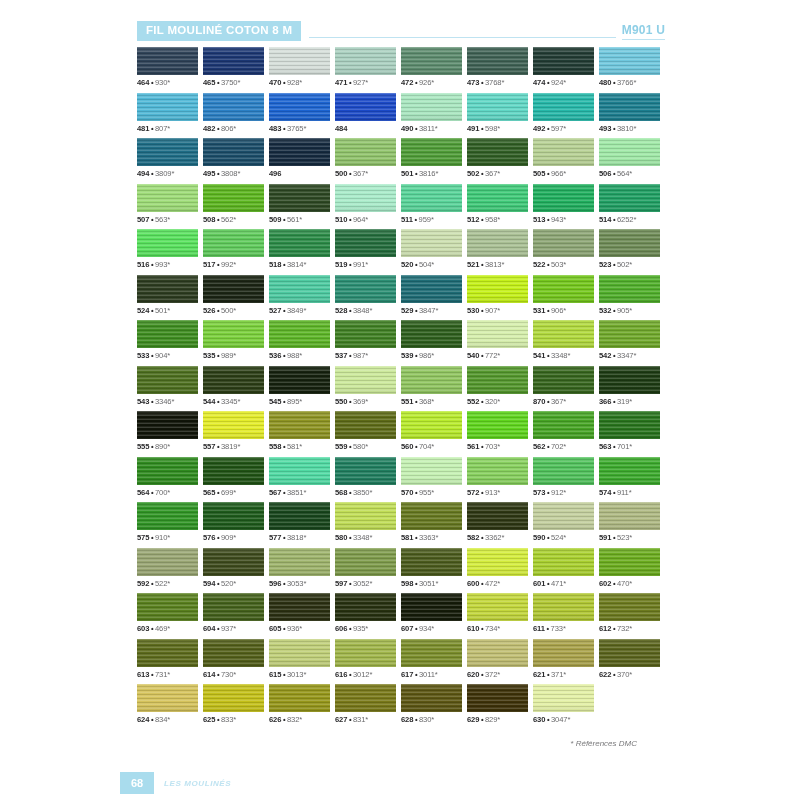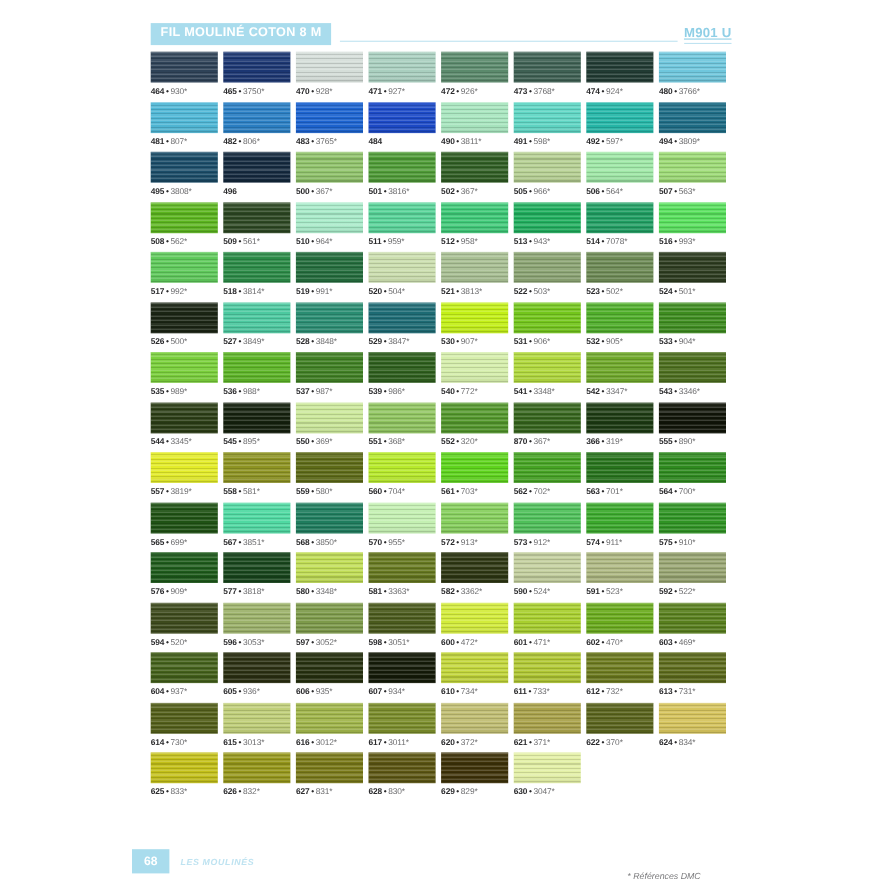--- a/index.html
+++ b/index.html
@@ -43,21 +43,20 @@
     margin-bottom: 4px;
   }
   #header-code {
     color: #8fcfe6;
     font-size: 12px;
     font-weight: 700;
     letter-spacing: 0.2px;
     white-space: nowrap;
     border-bottom: 1.5px solid #bfe3f1;
     padding-bottom: 2px;
-    text-decoration: underline;
   }
 
   
   #grid {
     position: absolute;
     left: 137px; top: 47px;
     width: 528px;
     display: grid;
     grid-template-columns: repeat(8, 66px);
     grid-auto-rows: 45.5px;
@@ -127,21 +126,21 @@
   }
   .caption .dmc {
     font-weight: 400;
     color: #6a6a6c;
   }
 
   
   #footnote {
     position: absolute;
     right: 135px;
-    top: 792px;
+    top: 739px;
     font-size: 8px;
     font-style: italic;
     color: #7a7a7c;
     white-space: nowrap;
   }
 
   
   #footer {
     position: absolute;
     left: 120px; top: 772px;
@@ -238,20 +237,24 @@
       </div>
       <div class="cell">
         <div class="swatch" style="background-color: rgb(95, 214, 196);"></div>
         <div class="caption"><span class="code">491</span><span class="sep">•</span><span class="dmc">598*</span></div>
       </div>
       <div class="cell">
         <div class="swatch" style="background-color: rgb(37, 183, 168);"></div>
         <div class="caption"><span class="code">492</span><span class="sep">•</span><span class="dmc">597*</span></div>
       </div>
       <div class="cell">
+        <div class="swatch" style="background-color: rgb(27, 125, 142);"></div>
+        <div class="caption"><span class="code">493</span><span class="sep">•</span><span class="dmc">3810*</span></div>
+      </div>
+      <div class="cell">
         <div class="swatch" style="background-color: rgb(29, 108, 133);"></div>
         <div class="caption"><span class="code">494</span><span class="sep">•</span><span class="dmc">3809*</span></div>
       </div>
       <div class="cell">
         <div class="swatch" style="background-color: rgb(26, 76, 104);"></div>
         <div class="caption"><span class="code">495</span><span class="sep">•</span><span class="dmc">3808*</span></div>
       </div>
       <div class="cell">
         <div class="swatch" style="background-color: rgb(20, 41, 62);"></div>
         <div class="caption"><span class="code">496</span></div>
@@ -299,21 +302,21 @@
       <div class="cell">
         <div class="swatch" style="background-color: rgb(62, 201, 119);"></div>
         <div class="caption"><span class="code">512</span><span class="sep">•</span><span class="dmc">958*</span></div>
       </div>
       <div class="cell">
         <div class="swatch" style="background-color: rgb(31, 174, 93);"></div>
         <div class="caption"><span class="code">513</span><span class="sep">•</span><span class="dmc">943*</span></div>
       </div>
       <div class="cell">
         <div class="swatch" style="background-color: rgb(31, 158, 98);"></div>
-        <div class="caption"><span class="code">514</span><span class="sep">•</span><span class="dmc">7078*</span></div>
+        <div class="caption"><span class="code">514</span><span class="sep">•</span><span class="dmc">6252*</span></div>
       </div>
       <div class="cell">
         <div class="swatch" style="background-color: rgb(87, 224, 92);"></div>
         <div class="caption"><span class="code">516</span><span class="sep">•</span><span class="dmc">993*</span></div>
       </div>
       <div class="cell">
         <div class="swatch" style="background-color: rgb(94, 201, 90);"></div>
         <div class="caption"><span class="code">517</span><span class="sep">•</span><span class="dmc">992*</span></div>
       </div>
       <div class="cell">

